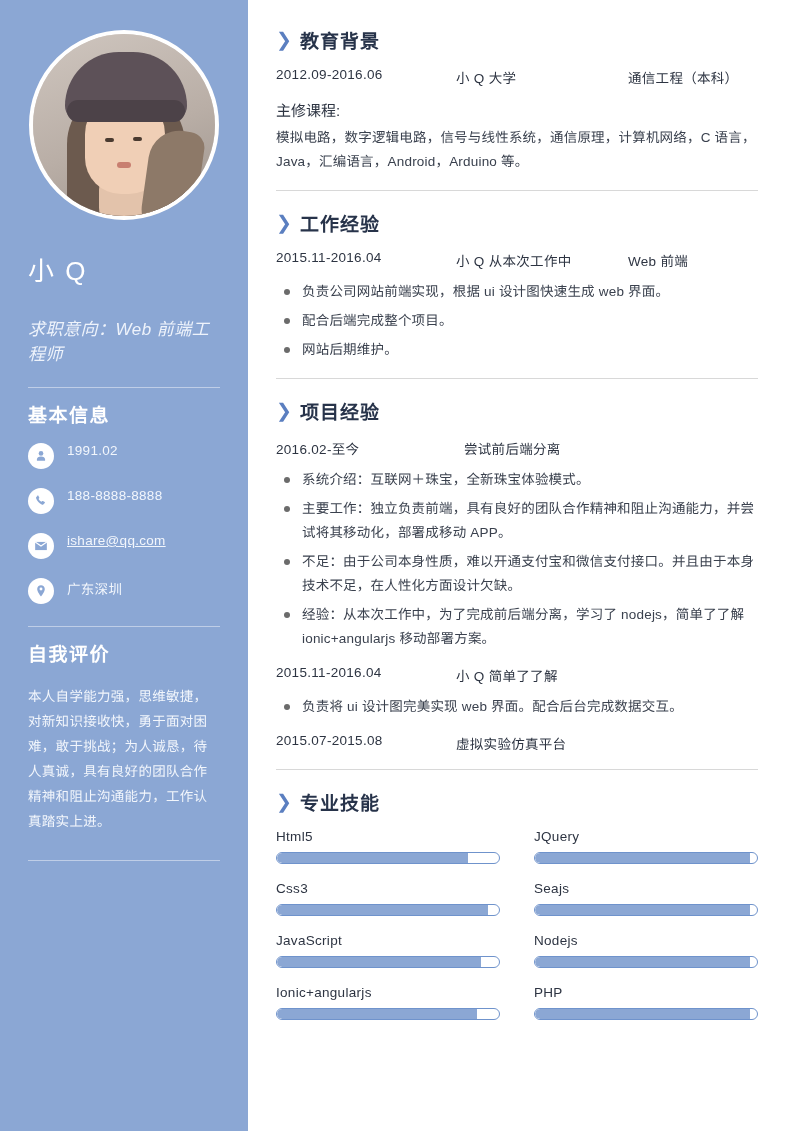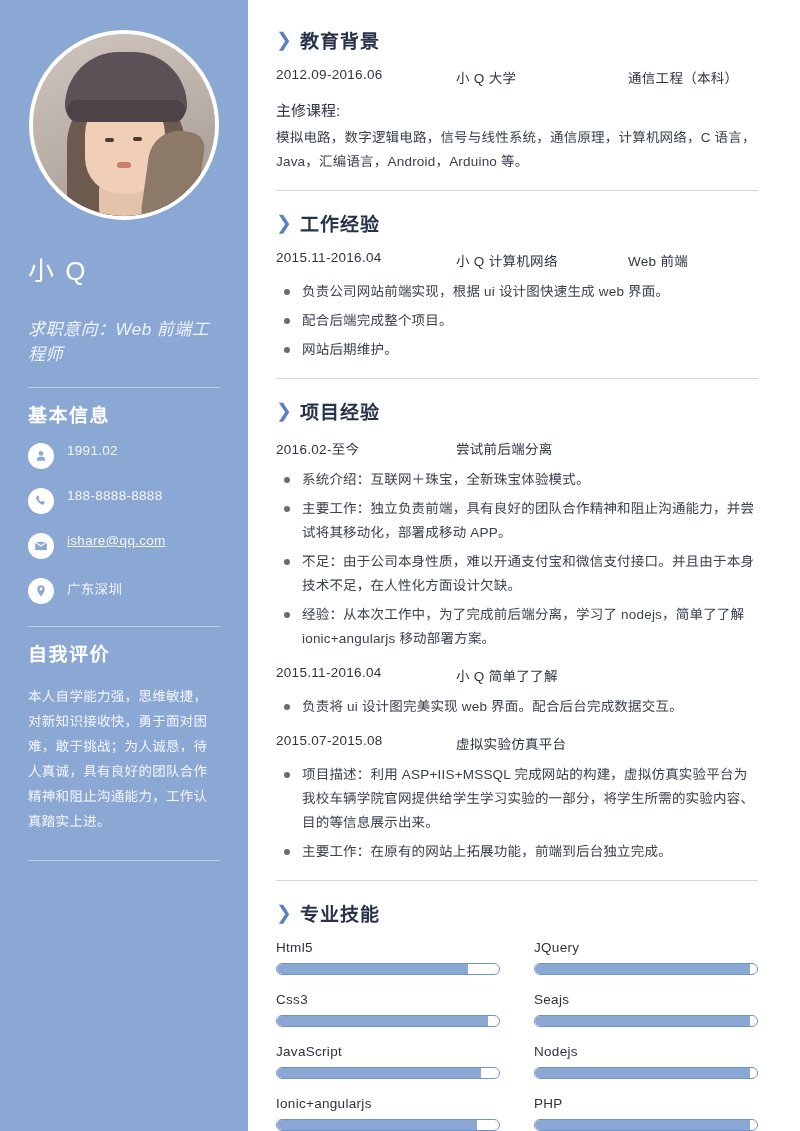--- a/index.html
+++ b/index.html
@@ -348,39 +348,39 @@
       <div class="hr"></div>
     </section>
 
     <section class="sec">
       <div class="sec-head">
         <span class="sec-chev">❯</span>
         <span class="sec-title">工作经验</span>
       </div>
       <div class="row3">
         <span class="c1">2015.11-2016.04</span>
-        <span class="c2">小 Q 计算机网络</span>
+        <span class="c2">小 Q 从本次工作中</span>
         <span class="c3">Web 前端</span>
       </div>
       <ul class="bullets">
         <li>负责公司网站前端实现，根据 ui 设计图快速生成 web 界面。</li>
         <li>配合后端完成整个项目。</li>
         <li>网站后期维护。</li>
       </ul>
       <div class="hr"></div>
     </section>
 
     <section class="sec">
       <div class="sec-head">
         <span class="sec-chev">❯</span>
         <span class="sec-title">项目经验</span>
       </div>
 
       <div>
-        <div class="row3" style="">
+        <div class="row3" style="gap:8px;">
           <span class="c1">2016.02-至今</span>
           <span class="c2">尝试前后端分离</span>
         </div>
         <ul class="bullets">
           <li>系统介绍：互联网＋珠宝，全新珠宝体验模式。</li>
           <li>主要工作：独立负责前端，具有良好的团队合作精神和阻止沟通能力，并尝试将其移动化，部署成移动 APP。</li>
           <li>不足：由于公司本身性质，难以开通支付宝和微信支付接口。并且由于本身技术不足，在人性化方面设计欠缺。</li>
           <li>经验：从本次工作中，为了完成前后端分离，学习了 nodejs，简单了了解 ionic+angularjs 移动部署方案。</li>
         </ul>
       </div>
@@ -393,24 +393,20 @@
         <ul class="bullets">
           <li>负责将 ui 设计图完美实现 web 界面。配合后台完成数据交互。</li>
         </ul>
       </div>
 
       <div>
         <div class="row3" style="margin-top:14px;">
           <span class="c1">2015.07-2015.08</span>
           <span class="c2">虚拟实验仿真平台</span>
         </div>
-        <ul class="bullets">
-          <li>项目描述：利用 ASP+IIS+MSSQL 完成网站的构建，虚拟仿真实验平台为我校车辆学院官网提供给学生学习实验的一部分，将学生所需的实验内容、目的等信息展示出来。</li>
-          <li>主要工作：在原有的网站上拓展功能，前端到后台独立完成。</li>
-        </ul>
       </div>
 
       <div class="hr"></div>
     </section>
 
     <section class="sec">
       <div class="sec-head">
         <span class="sec-chev">❯</span>
         <span class="sec-title">专业技能</span>
       </div>

